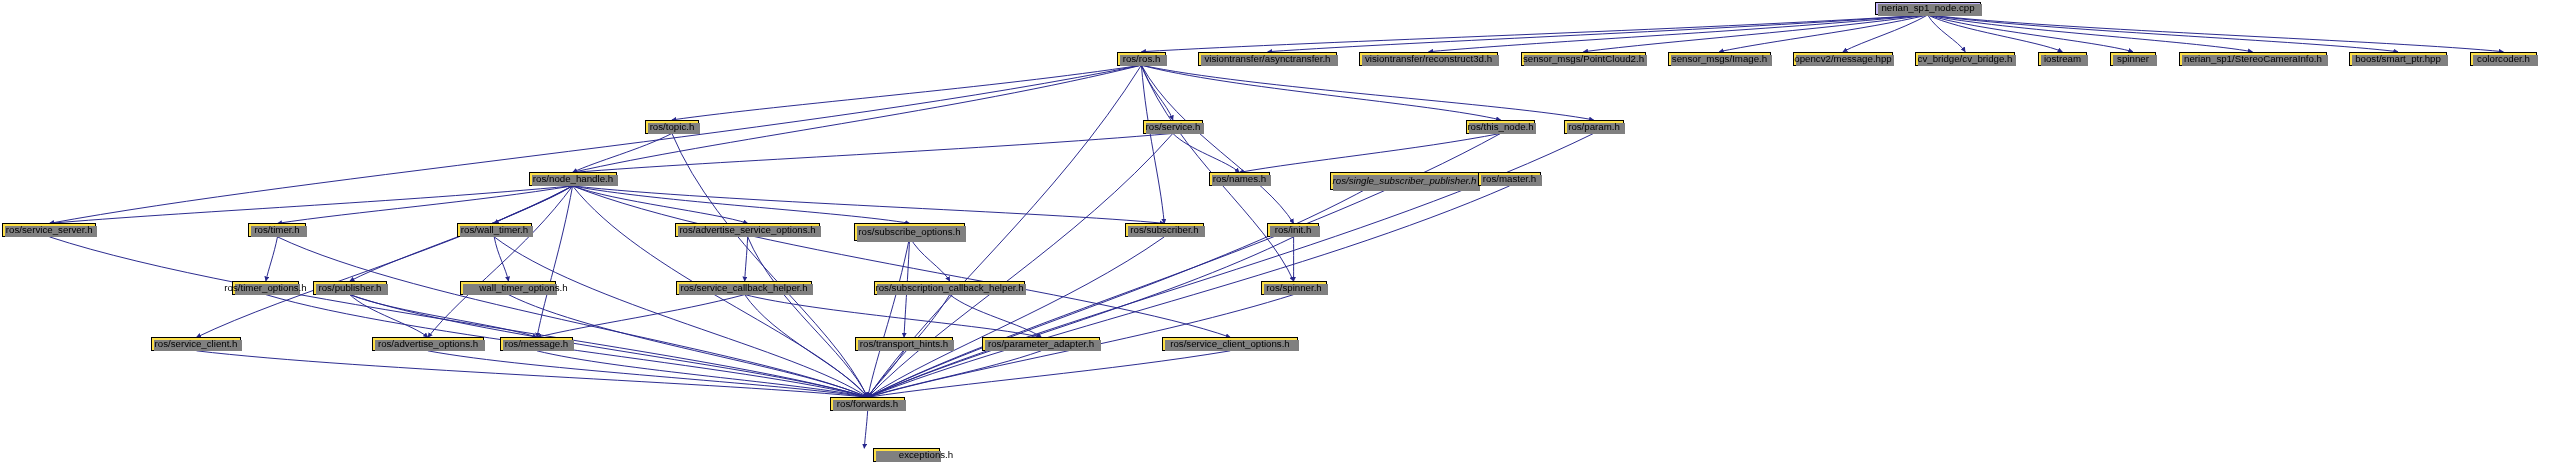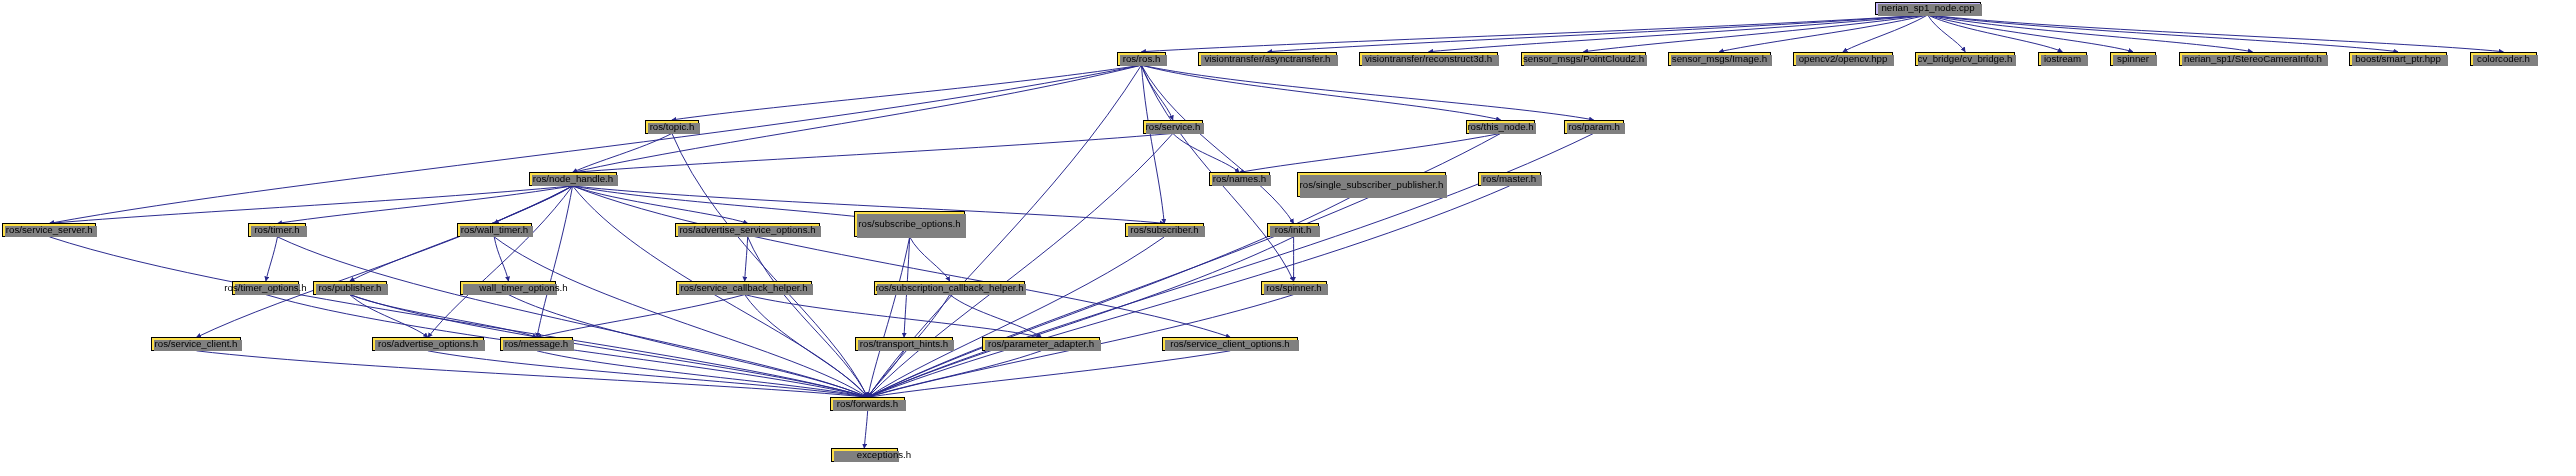--- a/index.html
+++ b/index.html
@@ -170,21 +170,21 @@
       <div class="node" style="left: 1521px; top: 52px; width: 125px; height: 13.5px;">
         <span class="shadow-layer"></span>
         <span class="node-label">sensor_msgs/PointCloud2.h</span>
       </div>
       <div class="node" style="left: 1668px; top: 52px; width: 103px; height: 13.5px;">
         <span class="shadow-layer"></span>
         <span class="node-label">sensor_msgs/Image.h</span>
       </div>
       <div class="node" style="left: 1793px; top: 52px; width: 100px; height: 13.5px;">
         <span class="shadow-layer"></span>
-        <span class="node-label">opencv2/opencv.hpp</span>
+        <span class="node-label">opencv2/message.hpp</span>
       </div>
       <div class="node bold" style="left: 1915px; top: 52px; width: 100px; height: 13.5px;">
         <span class="shadow-layer"></span>
         <span class="node-label">cv_bridge/cv_bridge.h</span>
       </div>
       <div class="node" style="left: 2038px; top: 52px; width: 49px; height: 13.5px;">
         <span class="shadow-layer"></span>
         <span class="node-label">iostream</span>
       </div>
       <div class="node" style="left: 2110px; top: 52px; width: 46px; height: 13.5px;">
@@ -220,21 +220,21 @@
         <span class="node-label">ros/param.h</span>
       </div>
       <div class="node bold" style="left: 529px; top: 172px; width: 88px; height: 13.5px;">
         <span class="shadow-layer"></span>
         <span class="node-label">ros/node_handle.h</span>
       </div>
       <div class="node" style="left: 1209px; top: 172px; width: 61px; height: 13.5px;">
         <span class="shadow-layer"></span>
         <span class="node-label">ros/names.h</span>
       </div>
-      <div class="node" style="left: 1297px; top: 172px; width: 149px; height: 25px;">
+      <div class="node" style="left: 1330px; top: 172px; width: 149px; height: 18px; font-style: italic;">
         <span class="shadow-layer"></span>
         <span class="node-label">ros/single_subscriber_publisher.h</span>
       </div>
       <div class="node" style="left: 1478px; top: 172px; width: 63px; height: 13.5px;">
         <span class="shadow-layer"></span>
         <span class="node-label">ros/master.h</span>
       </div>
       <div class="node" style="left: 2.2px; top: 223px; width: 94px; height: 13.5px;">
         <span class="shadow-layer"></span>
         <span class="node-label">ros/service_server.h</span>
@@ -244,21 +244,21 @@
         <span class="node-label">ros/timer.h</span>
       </div>
       <div class="node" style="left: 457px; top: 223px; width: 75px; height: 13.5px;">
         <span class="shadow-layer"></span>
         <span class="node-label">ros/wall_timer.h</span>
       </div>
       <div class="node" style="left: 675px; top: 223px; width: 145px; height: 13.5px;">
         <span class="shadow-layer"></span>
         <span class="node-label">ros/advertise_service_options.h</span>
       </div>
-      <div class="node" style="left: 854px; top: 211px; width: 111px; height: 26px;">
+      <div class="node" style="left: 854px; top: 223px; width: 111px; height: 18px;">
         <span class="shadow-layer"></span>
         <span class="node-label">ros/subscribe_options.h</span>
       </div>
       <div class="node" style="left: 1125px; top: 223px; width: 79px; height: 13.5px;">
         <span class="shadow-layer"></span>
         <span class="node-label">ros/subscriber.h</span>
       </div>
       <div class="node" style="left: 1267px; top: 223px; width: 52px; height: 13.5px;">
         <span class="shadow-layer"></span>
         <span class="node-label">ros/init.h</span>
@@ -308,19 +308,19 @@
         <span class="node-label">ros/parameter_adapter.h</span>
       </div>
       <div class="node" style="left: 1162px; top: 337px; width: 136px; height: 13.5px;">
         <span class="shadow-layer"></span>
         <span class="node-label">ros/service_client_options.h</span>
       </div>
       <div class="node" style="left: 830px; top: 397px; width: 75px; height: 13.5px;">
         <span class="shadow-layer"></span>
         <span class="node-label">ros/forwards.h</span>
       </div>
-      <div class="node" style="left: 831px; top: 448px; width: 67px; height: 13.5px; padding-left: 39px;">
+      <div class="node" style="left: 873px; top: 448px; width: 67px; height: 13.5px; padding-left: 39px;">
         <span class="shadow-layer"></span>
         <span class="node-label">exceptions.h</span>
       </div>
     </div>
 </div>
 
 
 </body></html>

